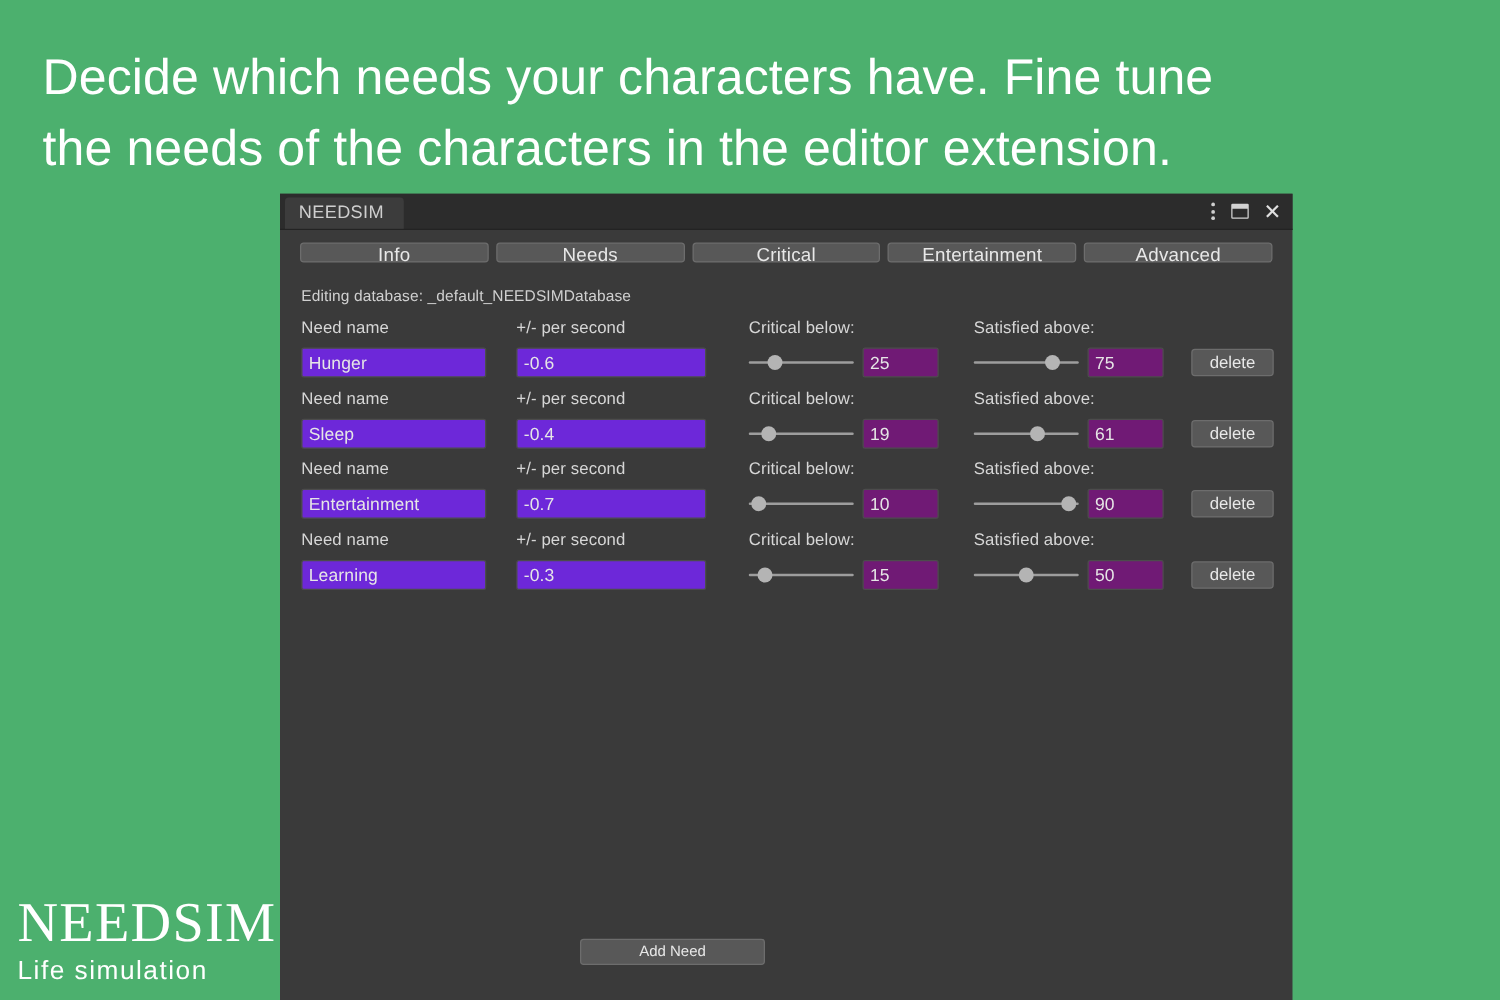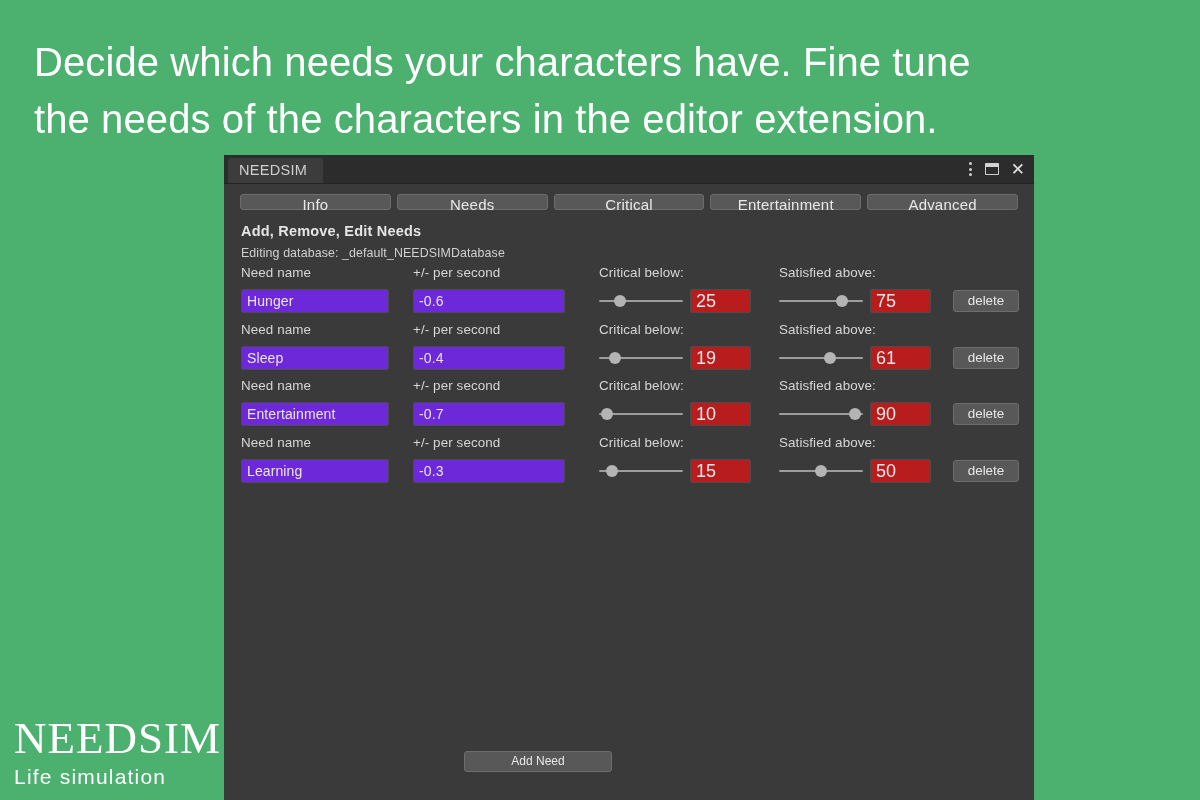--- a/index.html
+++ b/index.html
@@ -158,21 +158,21 @@
   }
   #section-sub {
     color: #d0d0d0;
     font-size: 12.4px;
     margin-top: 7px;
     letter-spacing: 0.1px;
   }
 
   
   #needs-list {
-    margin-top: 5px;
+    margin-top: 10px;
     padding: 0 20px 0 17px;
     text-decoration: underline;
   }
   .need-row {
     position: relative;
     height: 56.5px;
   }
   .col {
     position: absolute;
     top: 0;
@@ -234,25 +234,25 @@
     width: 12px;
     height: 12px;
     border-radius: 50%;
     background: #b4b4b4;
     transform: translateX(-50%);
   }
   .num-field {
     width: 62px;
     height: 24px;
     margin-left: 7px;
-    background: #b91c1c;
+    background: #701a75;
     border: 1px solid #4c4c4c;
     border-radius: 2px;
     color: #e6e6e6;
-    font-size: 18px;
+    font-size: 14px;
     line-height: 22px;
     padding: 0 5px;
     box-sizing: border-box;
   }
 
   .delete-btn {
     margin-top: 25px;
     height: 22px;
     background: #585858;
     border: 1px solid #6d6d6d;
@@ -313,21 +313,20 @@
 
   <div id="tabrow">
     <div class="tab-btn">Info</div>
     <div class="tab-btn">Needs</div>
     <div class="tab-btn">Critical</div>
     <div class="tab-btn">Entertainment</div>
     <div class="tab-btn">Advanced</div>
   </div>
 
   <div id="section-head">
-    <div id="section-title">Add, Remove, Edit Needs</div>
     <div id="section-sub">Editing database: _default_NEEDSIMDatabase</div>
   </div>
 
   <div id="needs-list">
       <div class="need-row">
         <div class="col col-name">
           <div class="col-label">Need name</div>
           <div class="txt-field">Hunger</div>
         </div>
         <div class="col col-rate">

